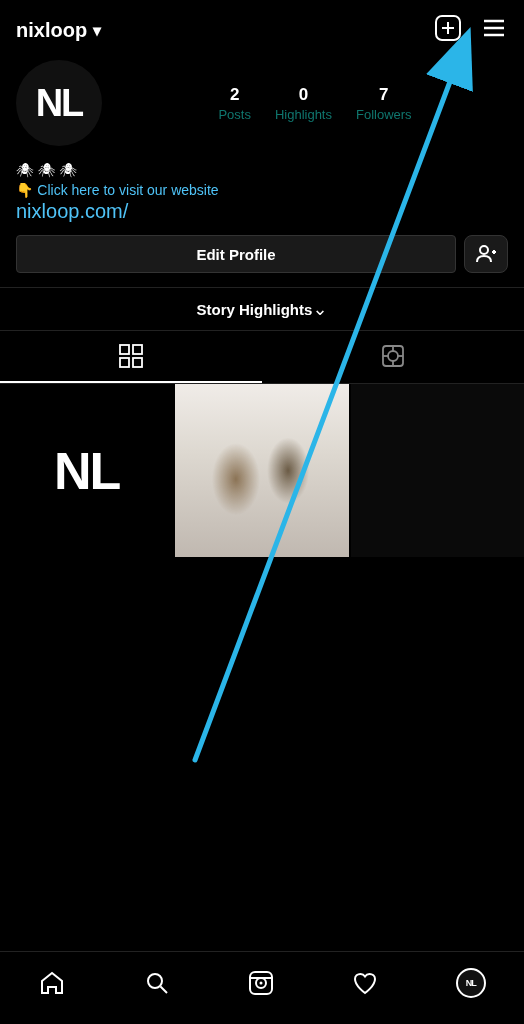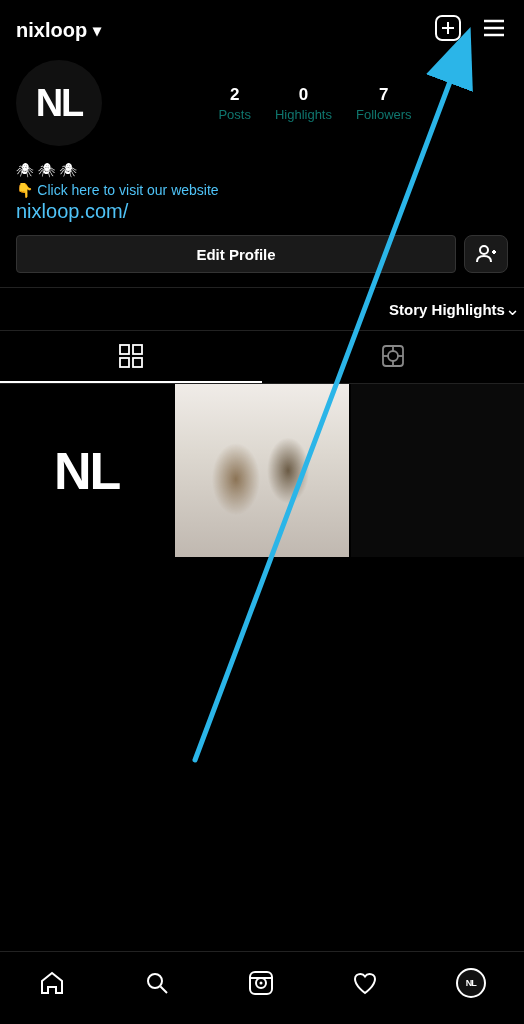--- a/index.html
+++ b/index.html
@@ -135,22 +135,22 @@
       cursor: pointer;
       display: flex;
       align-items: center;
       justify-content: center;
     }
 
     
     .story-highlights {
       display: flex;
       align-items: center;
-      justify-content: flex-end;
-      padding: 10px 4px;
+      justify-content: center;
+      padding: 10px 12px;
       border-top: 1px solid #222;
     }
     .story-highlights-title {
       font-size: 15px;
       font-weight: 700;
     }
     .chevron-icon {
       font-size: 18px;
       color: #fff;
     }

